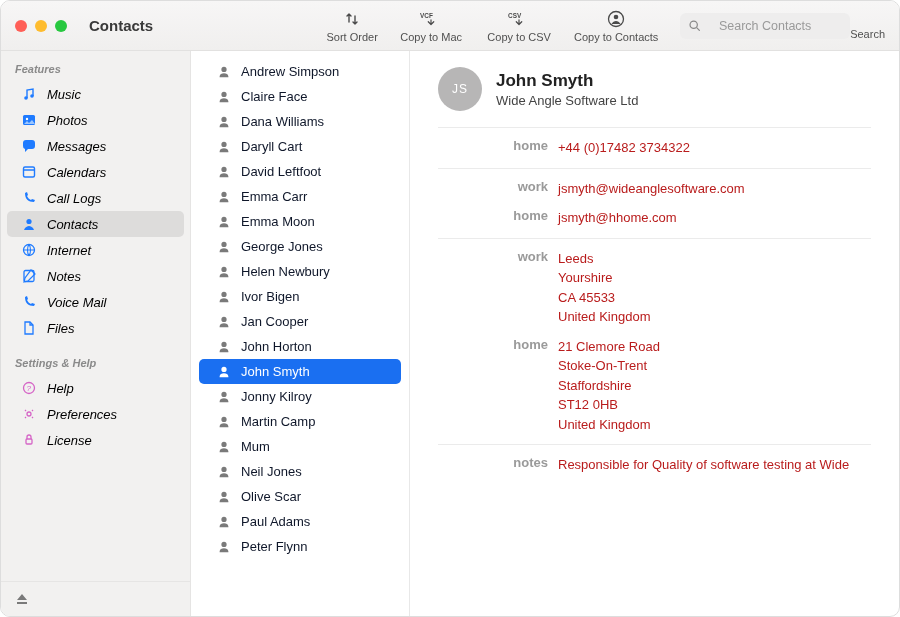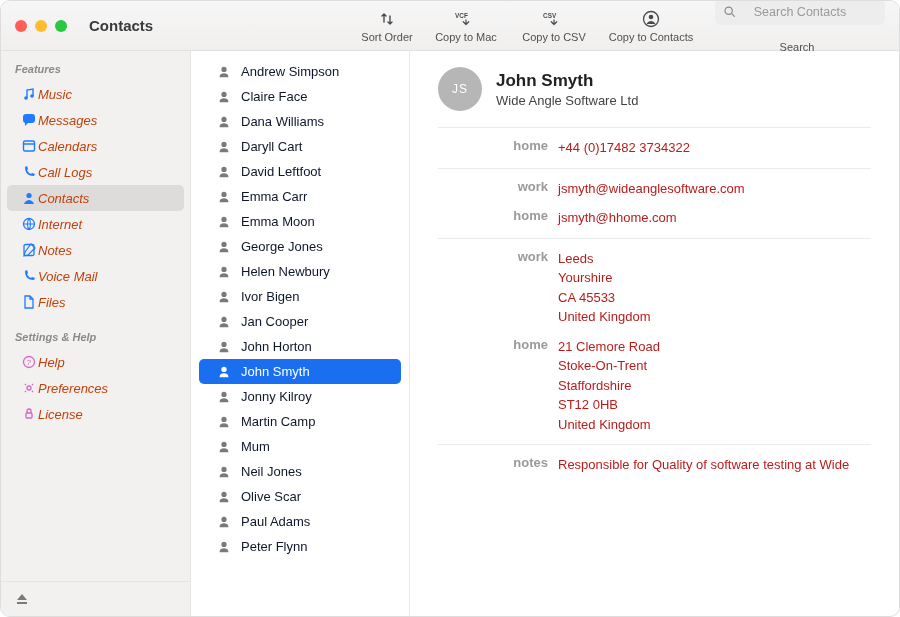--- a/index.html
+++ b/index.html
@@ -14,21 +14,21 @@
 .app-title{ font-size:15px; font-weight:600; color:#3a3a3a; margin-left:2px;}
 .toolbar{ display:flex; align-items:center; margin-left:auto; gap:10px;}
 .tbtn{ display:flex; flex-direction:column; align-items:center; justify-content:center; width:78px; color:#505050; font-size:11px; gap:2px;}
 .tbtn .ic{ height:20px; display:flex; align-items:center; justify-content:center;}
 .searchwrap{ width:170px; height:26px; background:#eeeded; border-radius:6px; display:flex; align-items:center; padding:0 8px; gap:6px; color:#8a8a8a; margin-left:6px; position:relative;}
 .searchwrap input{ border:none; background:transparent; outline:none; font-size:12.5px; color:#444; width:100%; text-align:center;}
 .searchwrap input::placeholder{ color:#9a9a9a; text-align:center;}
 .body{ flex:1; display:flex; overflow:hidden;}
 .sidebar{ width:190px; background:#f2f1f0; border-right:1px solid #e5e4e3; display:flex; flex-direction:column; padding-top:8px; position:relative;font-style:italic;}
 .sb-header{ font-size:11px; color:#8a8a8a; font-weight:600; padding:4px 14px 6px; }
-.sb-item{ display:flex; align-items:center; gap:1px; padding:5px 14px; color:#c2410c; border-radius:5px; margin:0 6px;}
+.sb-item{ display:flex; align-items:center; gap:10px; padding:5px 14px; color:#000000; border-radius:5px; margin:0 6px;}
 .sb-item.active{ background:#dddcdb; }
 .sb-item .ic{ width:16px; height:16px; display:flex; align-items:center; justify-content:center;}
 .sb-footer{ margin-top:auto; padding:10px 14px; border-top:1px solid #e6e5e4;}
 .eject{ width:14px; height:14px; display:flex; align-items:center; justify-content:center;}
 .contactlist{ width:219px; border-right:1px solid #e8e8e8; overflow-y:auto; position:relative; padding:8px 0;}
 .contactlist::-webkit-scrollbar{ width:8px;}
 .contactlist::-webkit-scrollbar-thumb{ background:#c9c9c9; border-radius:4px;}
 .c-item{ display:flex; align-items:center; gap:10px; padding:5px 14px 5px 18px; margin:0 8px; border-radius:5px; color:#0f172a;}
 .c-item.selected{ background:#1a6ff1; color:#fff;}
 .c-item .pico{ width:14px; height:14px; display:flex; align-items:center; justify-content:center;}
@@ -88,21 +88,21 @@
         <span class="ic">
           <svg width="18" height="18" viewBox="0 0 18 18">
               <circle cx="9" cy="9" r="7.5" fill="none" stroke="#4a4a4a" stroke-width="1.3"></circle>
               <circle cx="9" cy="7" r="2.3" fill="#4a4a4a"></circle>
               <path d="M4.5 14c1-2 3-3 4.5-3s3.5 1 4.5 3" fill="#4a4a4a"></path>
             </svg>
         </span>
         <span>Copy to Contacts</span>
       </div>
 
-      <div style="display:flex;flex-direction:column;align-items:center;">
+      <div style="display:flex;flex-direction:row;align-items:center;">
         <div class="searchwrap">
           <span style="position:absolute; left:8px;">
             <svg width="13" height="13" viewBox="0 0 16 16">
                 <circle cx="7" cy="7" r="4.5" fill="none" stroke="#8a8a8a" stroke-width="1.5"></circle>
                 <path d="M11 11l3 3" stroke="#8a8a8a" stroke-width="1.5" stroke-linecap="round"></path>
               </svg>
           </span>
           <input type="text" placeholder="Search Contacts" style="">
         </div>
         <div style="font-size:11px;color:#505050;margin-top:16px;">Search</div>
@@ -117,20 +117,30 @@
 
       <div class="sb-item">
         <span class="ic">
             <svg width="16" height="16">
               <path d="M6 12V4l6-1v7" fill="none" stroke="#1f7bff" stroke-width="1.4"></path>
               <circle cx="5" cy="12" r="1.8" fill="#1f7bff"></circle>
               <circle cx="11" cy="10" r="1.8" fill="#1f7bff"></circle>
             </svg>
           </span>
         <span>Music</span>
+      </div>
+      <div class="sb-item">
+        <span class="ic">
+            <svg width="16" height="16">
+              <rect x="2" y="3" width="12" height="10" rx="1.5" fill="#1f7bff"></rect>
+              <circle cx="6" cy="7" r="1.2" fill="#fff"></circle>
+              <path d="M3 12l3-3 2 2 3-3 3 4" fill="#9cc6ff"></path>
+            </svg>
+          </span>
+        <span>Photos</span>
       </div>
       <div class="sb-item">
         <span class="ic">
             <svg width="16" height="16">
               <path d="M2 5a3 3 0 013-3h6a3 3 0 013 3v3a3 3 0 01-3 3H7l-3 3v-3a3 3 0 01-2-3z" fill="#1f7bff"></path>
             </svg>
           </span>
         <span>Messages</span>
       </div>
       <div class="sb-item">

